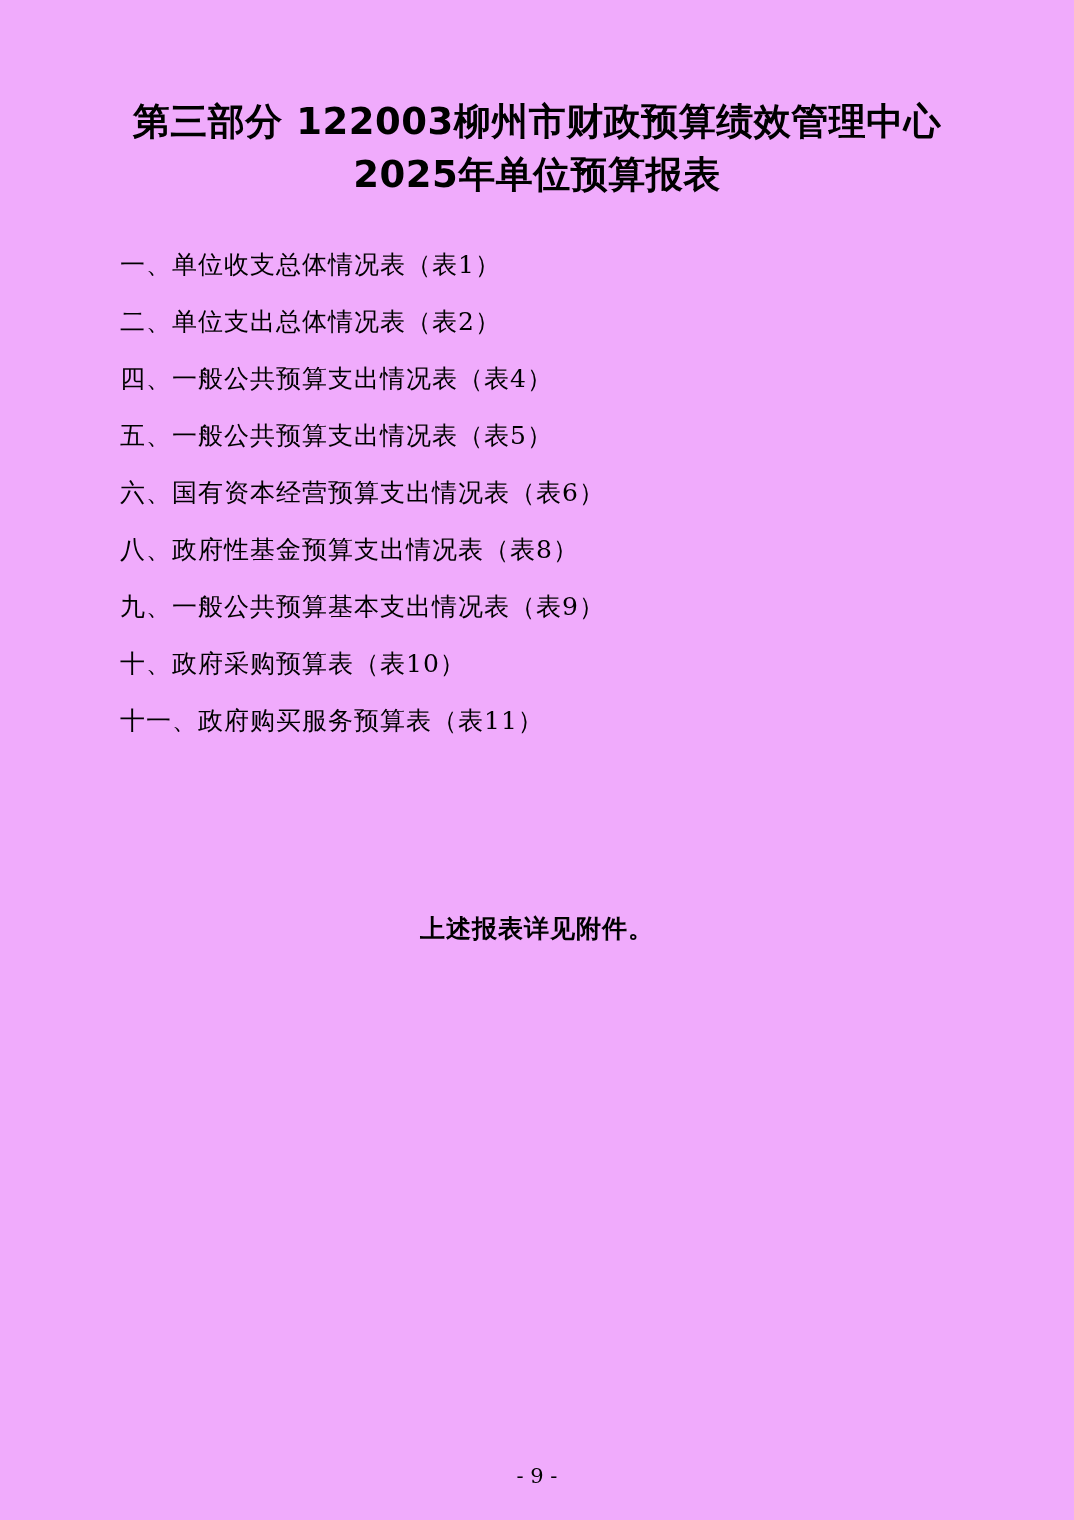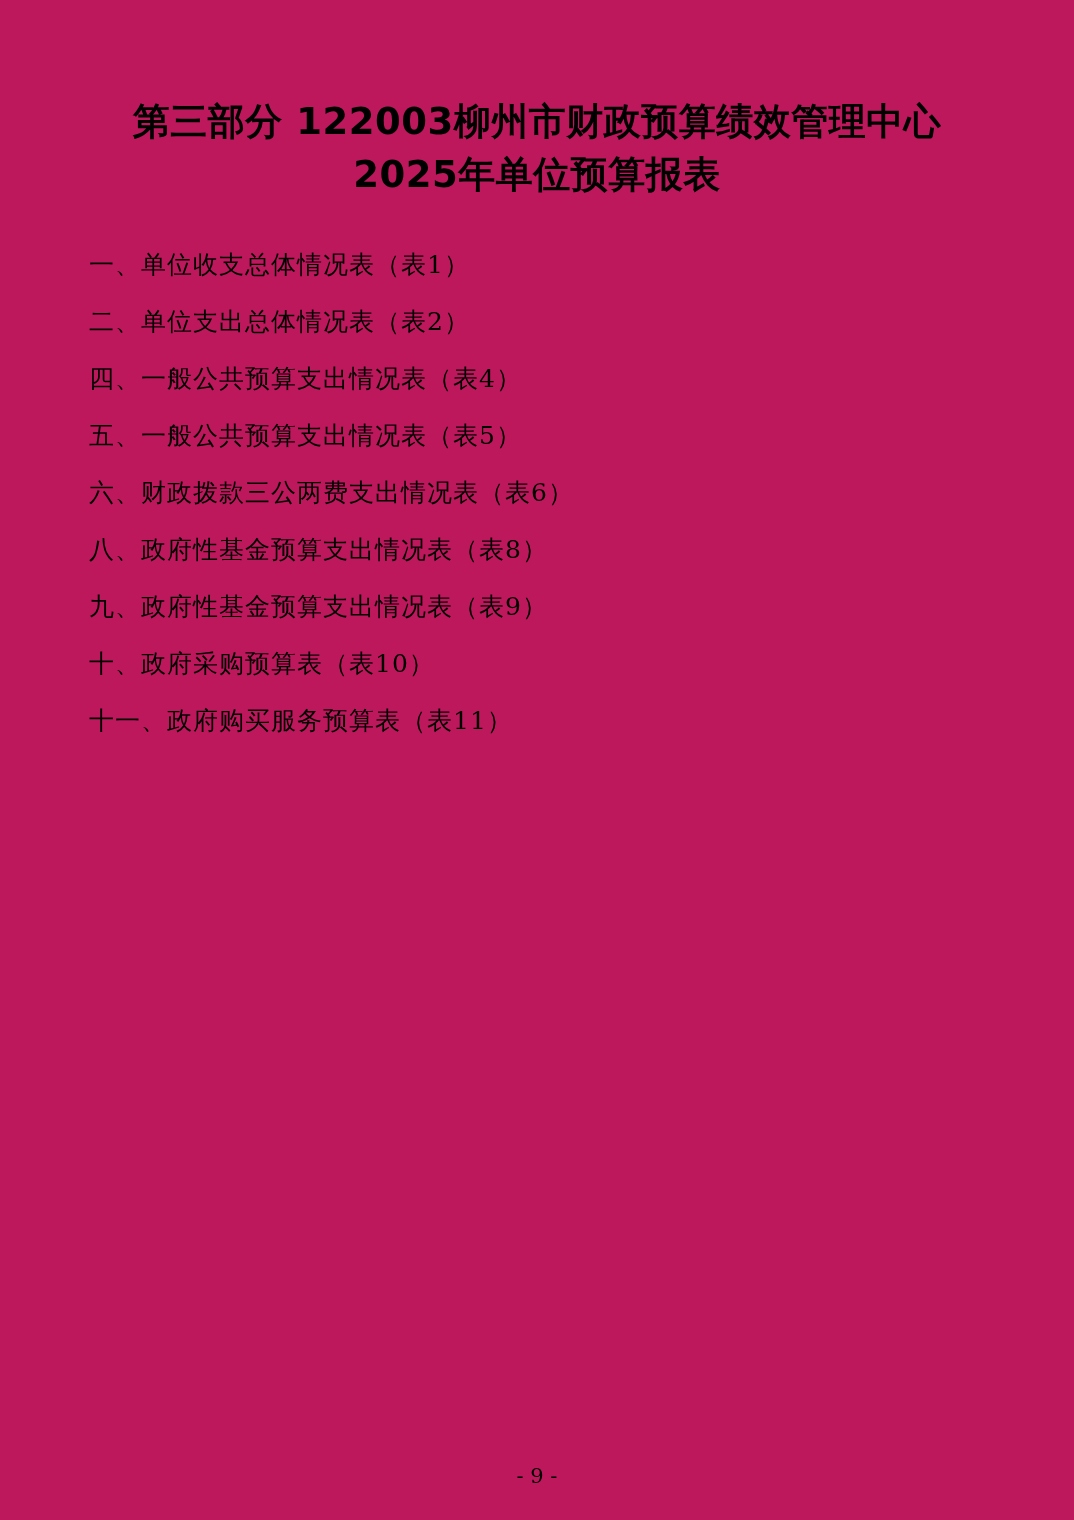--- a/index.html
+++ b/index.html
@@ -9,21 +9,21 @@
   }
   body {
     font-family: "DejaVu Serif", "Liberation Serif", serif;
     color: #000000;
   }
   .page {
     position: relative;
     width: 1074px;
     height: 1520px;
     margin: 0 auto;
-    background: #be185d;
+    background: #f0abfc;
     box-sizing: border-box;
     overflow: hidden;
   }
   .doc-title {
     position: absolute;
     top: 96px;
     left: 120px;
     width: 834px;
     text-align: center;
     font-family: "DejaVu Sans", "Liberation Sans", sans-serif;
@@ -37,21 +37,21 @@
     position: absolute;
     top: 236px;
     left: 0;
     width: 1074px;
   }
   .toc-item {
     font-family: "DejaVu Serif", "Liberation Serif", serif;
     font-size: 25px;
     line-height: 1.0;
     color: #000000;
-    padding-left: 89px;
+    padding-left: 120px;
     height: 57px;
     display: flex;
     align-items: center;
     letter-spacing: 1px;
   }
   .footer-note {
     position: absolute;
     top: 912px;
     left: 120px;
     width: 834px;
@@ -77,23 +77,24 @@
 
 <div class="page">
 
   <div class="doc-title">第三部分  122003柳州市财政预算绩效管理中心2025年单位预算报表</div>
 
   <div class="toc">
     <div class="toc-item">一、单位收支总体情况表（表1）</div>
     <div class="toc-item">二、单位支出总体情况表（表2）</div>
     <div class="toc-item">四、一般公共预算支出情况表（表4）</div>
     <div class="toc-item">五、一般公共预算支出情况表（表5）</div>
-    <div class="toc-item">六、财政拨款三公两费支出情况表（表6）</div>
+    <div class="toc-item">六、国有资本经营预算支出情况表（表6）</div>
     <div class="toc-item">八、政府性基金预算支出情况表（表8）</div>
-    <div class="toc-item">九、政府性基金预算支出情况表（表9）</div>
+    <div class="toc-item">九、一般公共预算基本支出情况表（表9）</div>
     <div class="toc-item">十、政府采购预算表（表10）</div>
     <div class="toc-item">十一、政府购买服务预算表（表11）</div>
   </div>
 
+  <div class="footer-note">上述报表详见附件。</div>
 
   <div class="page-number">- 9 -</div>
 
 </div>
 
 </body></html>

